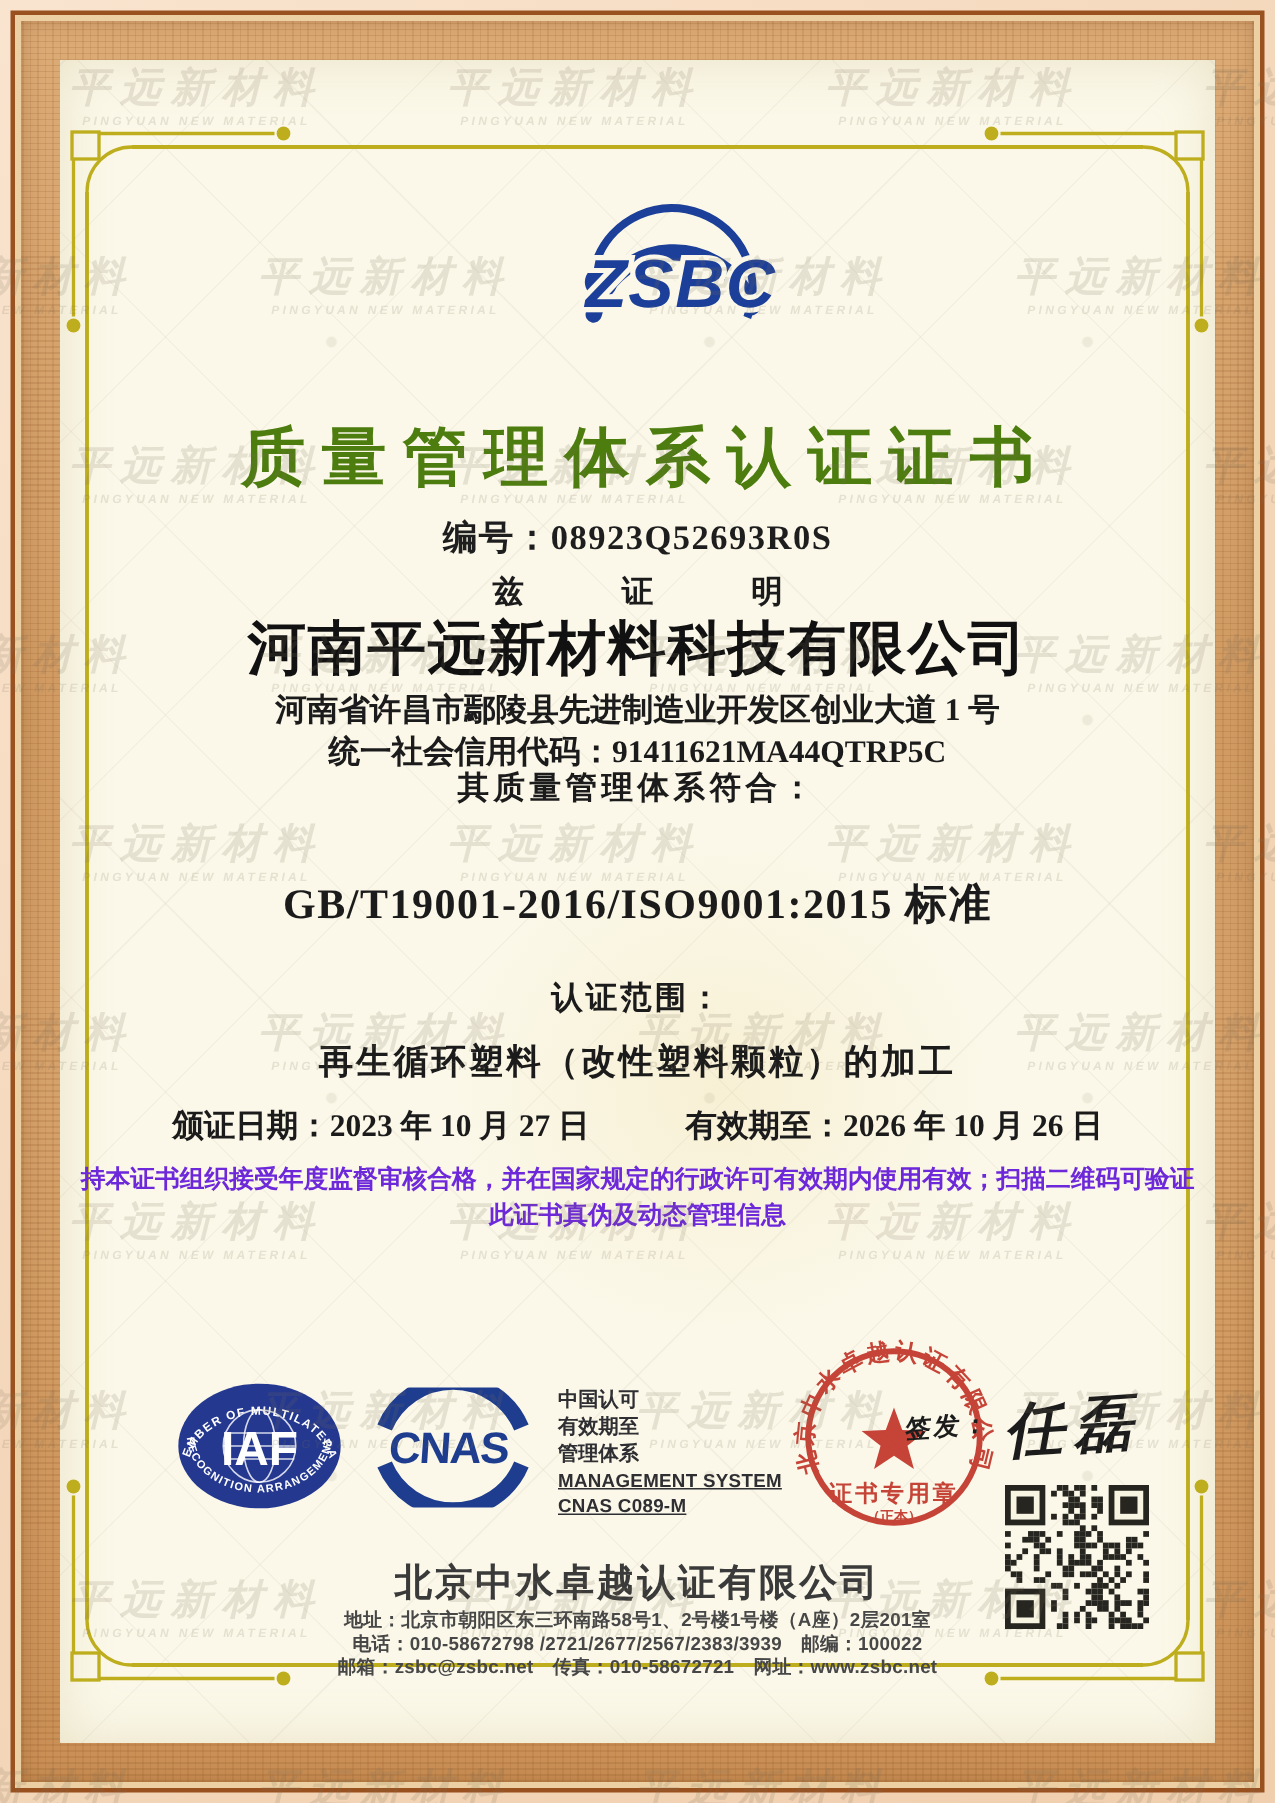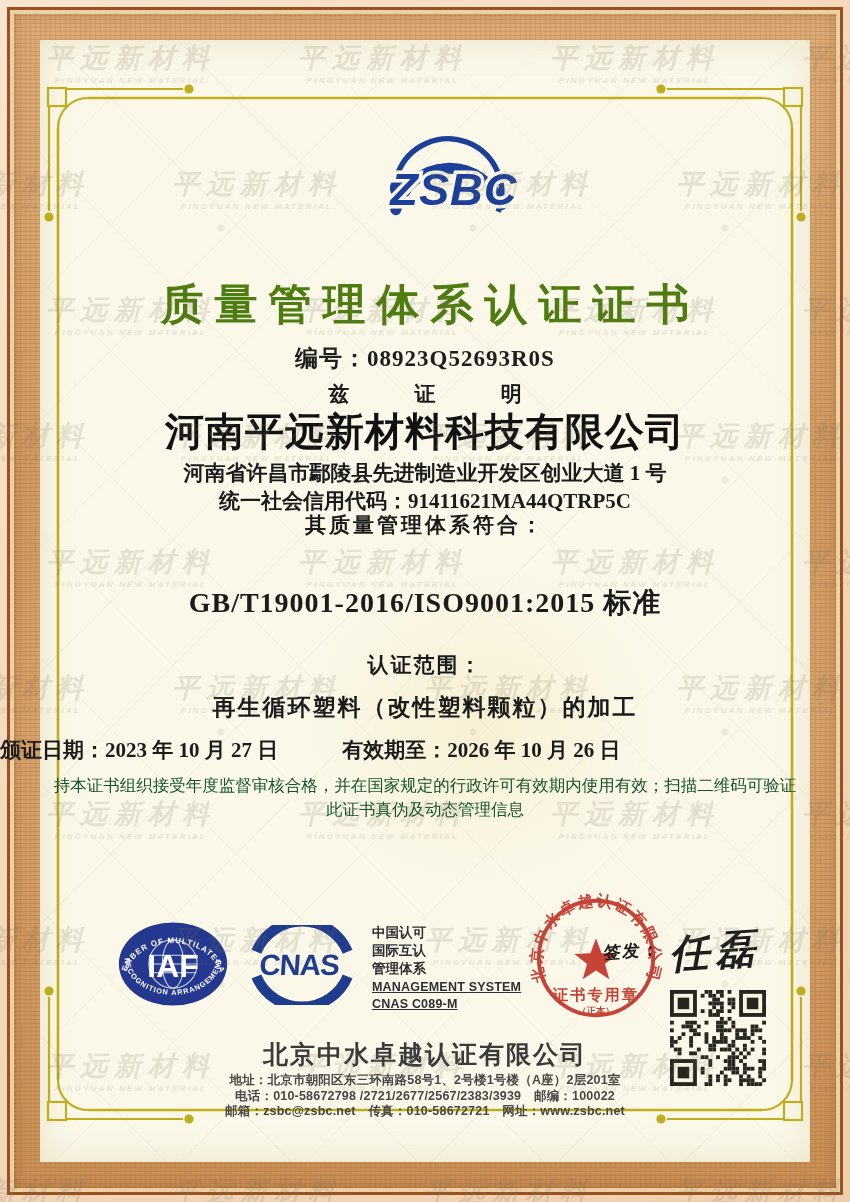--- a/index.html
+++ b/index.html
@@ -38,22 +38,22 @@
   .cert-title{top:276px;font:700 43px "Liberation Sans","DejaVu Sans",sans-serif;letter-spacing:11px;text-indent:11px;color:#4d7c0f;}
   .cert-number{top:343px;font-weight:600;font-size:23px;color:#1e1e1e;letter-spacing:1px;}
   .cert-statement{top:380px;font-weight:600;font-size:21px;letter-spacing:30px;text-indent:30px;}
   .company{top:405px;font-weight:700;font-size:39px;letter-spacing:1px;color:#111;}
   .company-address{top:459px;font-weight:600;font-size:21px;}
   .credit-code{top:487px;font-weight:600;font-size:21px;}
   .system-line{top:511px;font-weight:700;font-size:21px;letter-spacing:3px;}
   .standard{top:584px;font-weight:600;font-size:28px;letter-spacing:1px;}
   .scope-label{top:651px;font-weight:700;font-size:21px;letter-spacing:2px;}
   .scope{top:692px;font-weight:600;font-size:23px;letter-spacing:2px;}
-  .dates{top:736px;display:flex;justify-content:flex-start;gap:64px;font-weight:600;font-size:21px;}
-  .notes{top:774px;font-weight:400;font-size:16.5px;line-height:1.45;color:#14532d;}
+  .dates{top:736px;display:flex;justify-content:center;gap:64px;font-weight:600;font-size:21px;}
+  .notes{top:774px;font-weight:700;font-size:16.5px;line-height:1.45;color:#6d28d9;}
   .abs{position:absolute;}
   .cnas-info{left:372px;top:924px;text-align:left;color:#2f2f33;}
   .cnas-info .cn{font:700 13.5px "Liberation Sans","DejaVu Sans",sans-serif;line-height:1.35;}
   .cnas-info .en{font:700 12.5px "Liberation Sans","DejaVu Sans",sans-serif;line-height:1.35;letter-spacing:.2px;text-decoration:underline;}
   .seal-wrap{left:527px;top:889px;opacity:.93;mix-blend-mode:multiply;}
   .signature{left:604px;top:926px;transform:rotate(-4deg);color:#1c1c1c;white-space:nowrap;}
   .sig-label{font:700 17px "Liberation Serif",serif;letter-spacing:2px;vertical-align:14px;transform:skewX(-8deg);display:inline-block;}
   .sig-name{font:italic 700 40px "DejaVu Serif","Liberation Serif",serif;letter-spacing:6px;margin-left:4px;}
   .qr{left:670px;top:990px;width:96px;height:96px;}
   .issuer-name{top:1038px;font:800 25px "Liberation Sans","DejaVu Sans",sans-serif;letter-spacing:2px;color:#3a3a3a;}
@@ -154,21 +154,21 @@
     <div class="abs" style="left:245px;top:925px;">
       <svg width="114" height="80" viewBox="0 0 120 84">
         <path d="M 12 28 A 52 52 0 0 1 108 28" stroke="#1E3D8F" stroke-width="11" fill="none"></path>
         <path d="M 12 54 A 52 52 0 0 0 108 54" stroke="#1E3D8F" stroke-width="11" fill="none"></path>
         <text x="60" y="53" text-anchor="middle" font-family="Liberation Sans, DejaVu Sans, sans-serif" font-size="31" font-weight="800" fill="#1E3D8F" letter-spacing="-1" transform="skewX(-4)">CNAS</text>
       </svg>
     </div>
 
     <div class="abs cnas-info">
       <div class="cn">中国认可</div>
-      <div class="cn">国际互认</div>
+      <div class="cn">有效期至</div>
       <div class="cn">管理体系</div>
       <div class="en">MANAGEMENT SYSTEM</div>
       <div class="en">CNAS C089-M</div>
     </div>
 
     <div class="abs seal-wrap">
       <svg width="138" height="138" viewBox="0 0 140 140">
         <circle cx="70" cy="70" r="58" stroke="#C13529" stroke-width="4" fill="none"></circle>
         <defs>
           <path id="sealRing" d="M 18 90 A 55 55 0 1 1 122 90"></path>

